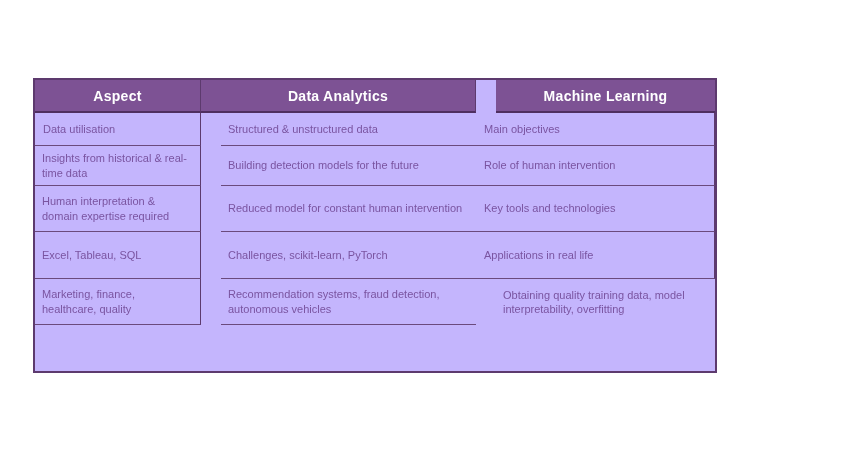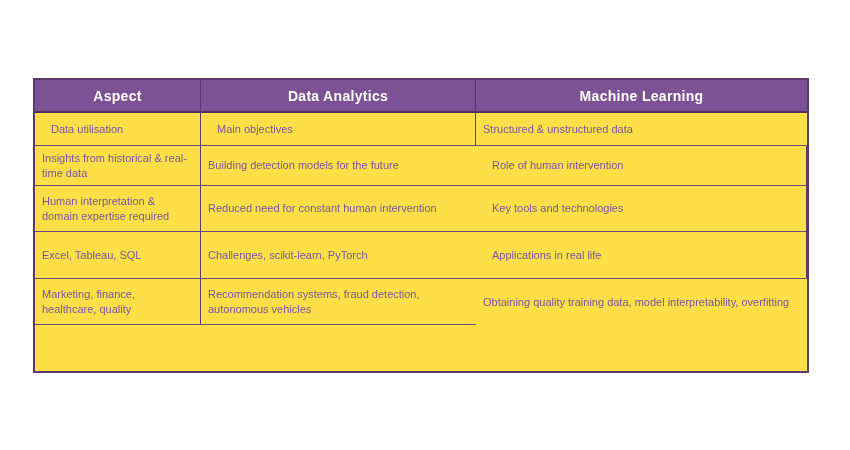--- a/index.html
+++ b/index.html
@@ -10,75 +10,75 @@
     overflow: hidden;
   }
   .canvas {
     position: relative;
     width: 850px; height: 450px;
     background: #ffffff;
   }
   .compare-table {
     position: absolute;
     left: 33px; top: 78px;
-    width: 776px;
+    width: 684px;
     border: 2px solid #5d3a6e;
     display: grid;
     grid-template-columns: 166px 275px 1fr;
     grid-template-rows: 33px 33px 40px 46px 47px 46px 46px;
-    background: #fde047;
+    background: #c4b5fd;
   }
   .cell {
     border-right: 1px solid #5d3a6e;
     border-bottom: 1px solid #6b4a7d;
     display: flex;
     align-items: center;
   }
-  .cell.last-col { border-right: none; }
+  .cell.last-col { border-right: none; margin-left: 20px; }
   .cell.last-row { border-bottom: none; }
   .header-cell {
     background: #7d5294;
     border-right: 1px solid #5d3a6e;
     border-bottom: 2px solid #4f2f60;
     justify-content: center;
     color: #ffffff;
     font-weight: bold;
     font-size: 14px;
     letter-spacing: 0.3px;
   }
   .header-cell.last-col { border-right: none; }
   .body-cell {
     color: #7a54a0;
     font-size: 11px;
     padding: 0 8px 0 8px;
     line-height: 1.3;
   }
-  .body-cell.aspect-col { padding-left: 16px; }
+  .body-cell.aspect-col { padding-left: 8px; }
   .body-cell.col-2, .body-cell.col-3 { padding-left: 7px; }
 </style>
 </head>
 <body>
 
 <div class="canvas">
   <div class="compare-table">
 
     <div class="cell header-cell">Aspect</div>
     <div class="cell header-cell">Data Analytics</div>
     <div class="cell header-cell last-col">Machine Learning</div>
 
     <div class="cell body-cell aspect-col">Data utilisation</div>
+    <div class="cell body-cell col-3 last-col">Structured &amp; unstructured data</div>
+
     <div class="cell body-cell aspect-col">Main objectives</div>
-
-    <div class="cell body-cell col-3 last-col">Structured &amp; unstructured data</div>
     <div class="cell body-cell col-2">Insights from historical &amp; real-time data</div>
     <div class="cell body-cell col-3 last-col">Building detection models for the future</div>
 
     <div class="cell body-cell aspect-col">Role of human intervention</div>
     <div class="cell body-cell col-2">Human interpretation &amp; domain expertise required</div>
-    <div class="cell body-cell col-3 last-col">Reduced need for constant human intervention</div>
+    <div class="cell body-cell col-3 last-col">Reduced model for constant human intervention</div>
 
     <div class="cell body-cell aspect-col">Key tools and technologies</div>
     <div class="cell body-cell col-2">Excel, Tableau, SQL</div>
     <div class="cell body-cell col-3 last-col">Challenges, scikit-learn, PyTorch</div>
 
     <div class="cell body-cell aspect-col">Applications in real life</div>
     <div class="cell body-cell col-2">Marketing, finance, healthcare, quality</div>
     <div class="cell body-cell col-3 last-col">Recommendation systems, fraud detection, autonomous vehicles</div>
 
     <div class="cell body-cell col-3 last-col last-row">Obtaining quality training data, model interpretability, overfitting</div>

